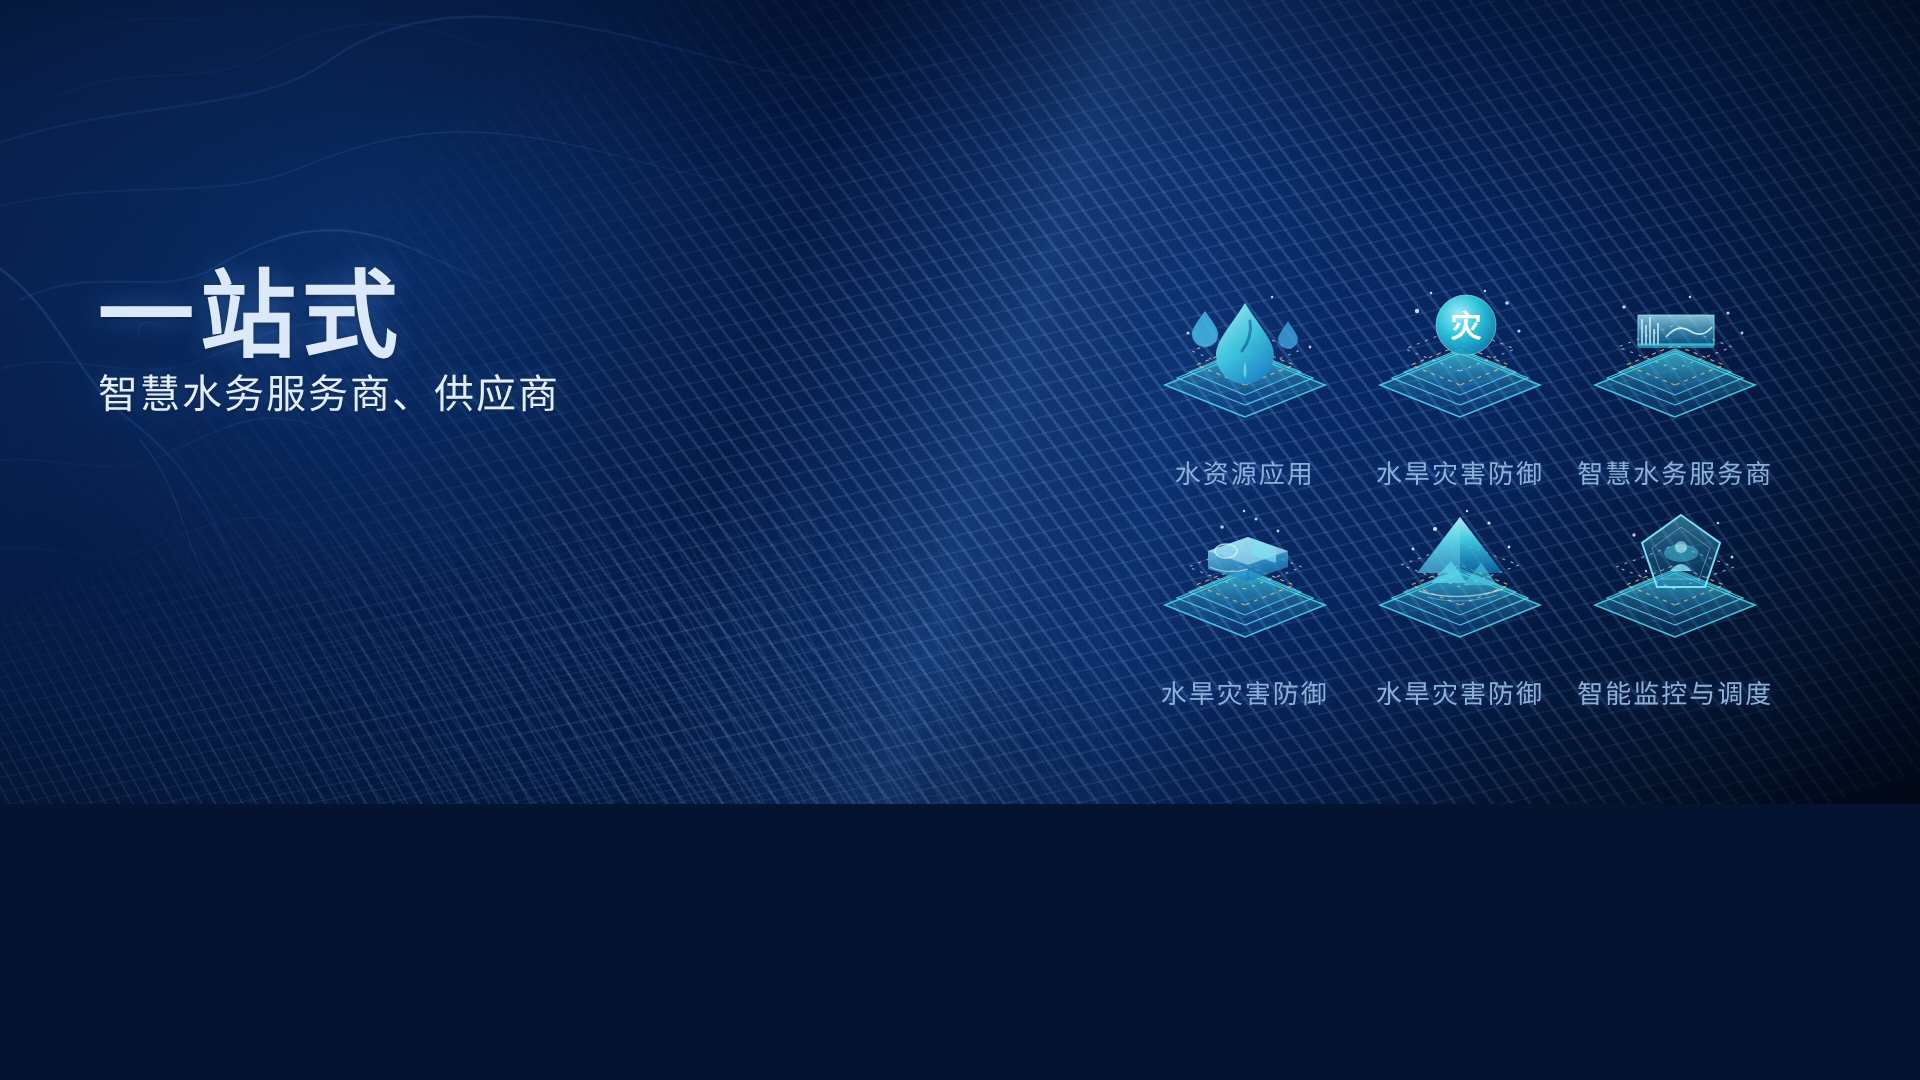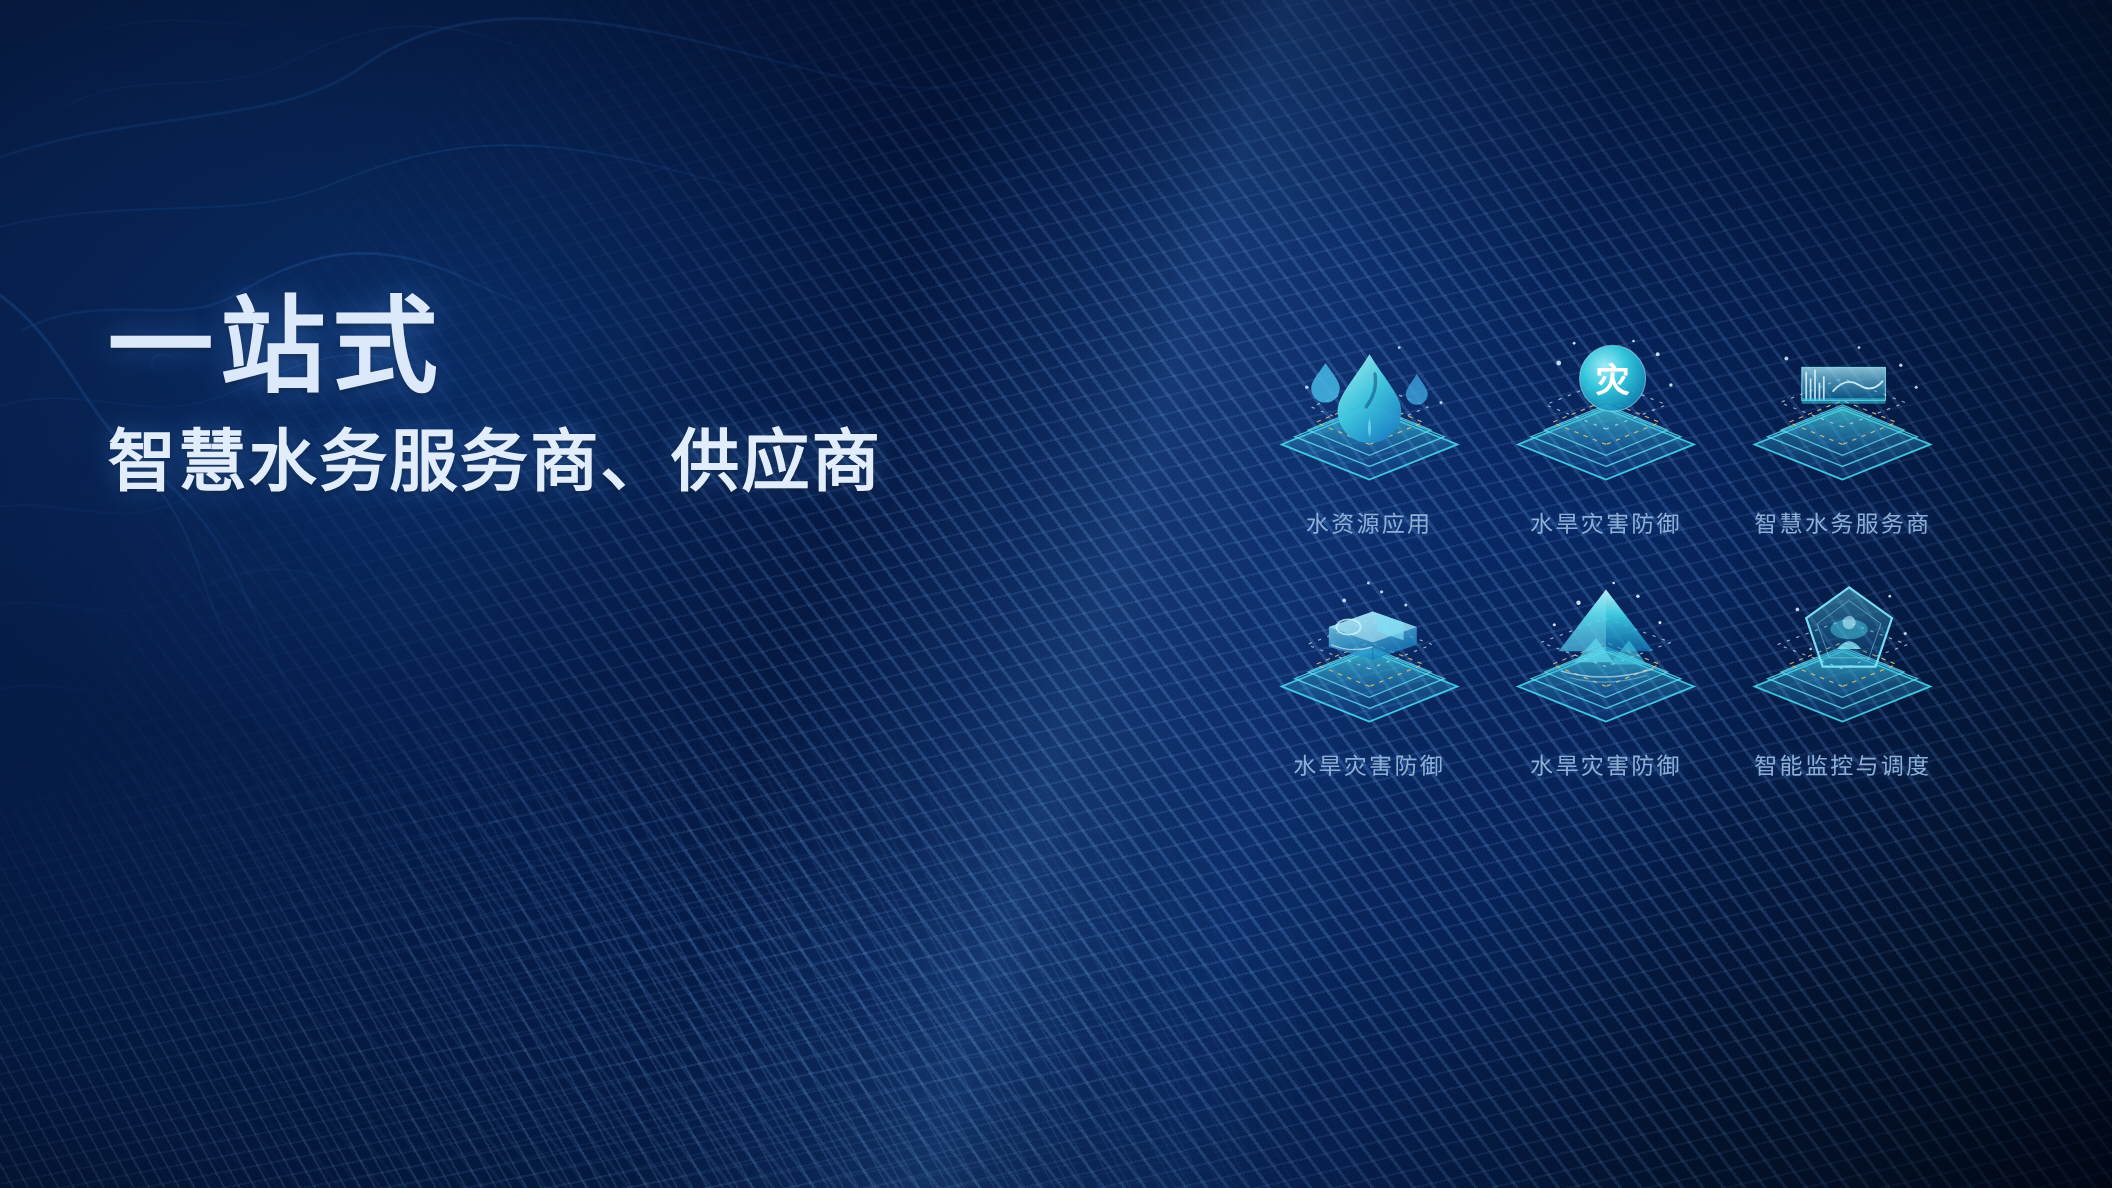--- a/index.html
+++ b/index.html
@@ -5,21 +5,21 @@
 <style>
   * { margin:0; padding:0; box-sizing:border-box; }
   html, body {
     width:1920px; height:1080px; overflow:hidden;
     background:#041430;
     font-family:"Liberation Sans","DejaVu Sans",sans-serif;
   }
 
   #stage {
     position:relative;
-    width:1920px; height:1080px;
+    width:1920px; height:804px;
     background:
       radial-gradient(ellipse 900px 700px at 18% 28%, rgba(14,60,130,0.55) 0%, rgba(8,30,78,0.18) 55%, rgba(0,0,0,0) 78%),
       radial-gradient(ellipse 1200px 900px at 72% 42%, rgba(10,48,120,0.50) 0%, rgba(5,22,62,0.10) 60%, rgba(0,0,0,0) 82%),
       radial-gradient(ellipse 1400px 1000px at 30% 95%, rgba(12,54,124,0.40) 0%, rgba(0,0,0,0) 70%),
       linear-gradient(118deg, #0a2a66 0%, #072050 16%, #04153a 34%, #03102f 52%, #051a44 72%, #041531 88%, #020c22 100%);
     overflow:hidden;
   }
 
   
   .bg-layer { position:absolute; inset:0; pointer-events:none; }
@@ -95,22 +95,22 @@
   #headline {
     position:absolute; left:98px; top:268px; width:820px;
   }
   .title-main {
     font-size:96px; font-weight:bold; line-height:1.0;
     color:#dce9fa; letter-spacing:6px;
     text-shadow:0 0 26px rgba(80,150,240,0.42), 0 2px 6px rgba(0,0,0,0.45);
     white-space:nowrap;
   }
   .title-sub {
-    margin-top:23px;
-    font-size:62px; font-weight:bold; line-height:1.1;
+    margin-top:8px;
+    font-size:40px; font-weight:normal; line-height:1.1;
     color:#e2edfb; letter-spacing:2px;
     text-shadow:0 0 22px rgba(80,150,240,0.38), 0 2px 6px rgba(0,0,0,0.45);
     white-space:nowrap;
   }
 
   
   #icon-grid {
     position:absolute; left:1140px; top:270px;
     width:640px;
     display:grid;
@@ -122,22 +122,22 @@
     position:relative;
     display:flex; flex-direction:column;
     align-items:center; justify-content:flex-end;
   }
   .icon-art {
     position:relative;
     width:186px; height:150px;
     display:block;
   }
   .icon-label {
-    margin-top:6px;
-    font-size:21px; letter-spacing:2px;
+    margin-top:18px;
+    font-size:26px; letter-spacing:2px;
     color:#8fb0d6;
     text-shadow:0 0 12px rgba(60,130,220,0.35);
     white-space:nowrap;
   }
   
   .row2 .icon-art { margin-top:4px; }
 </style>
 </head>
 <body>
 

